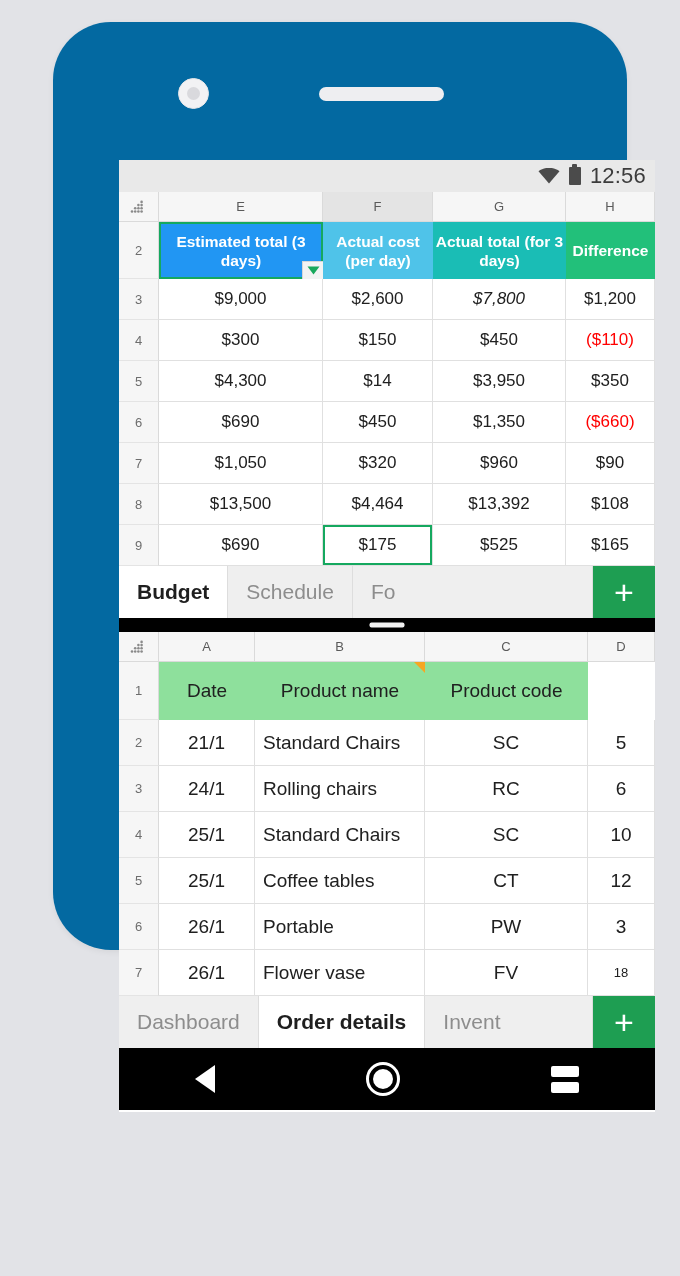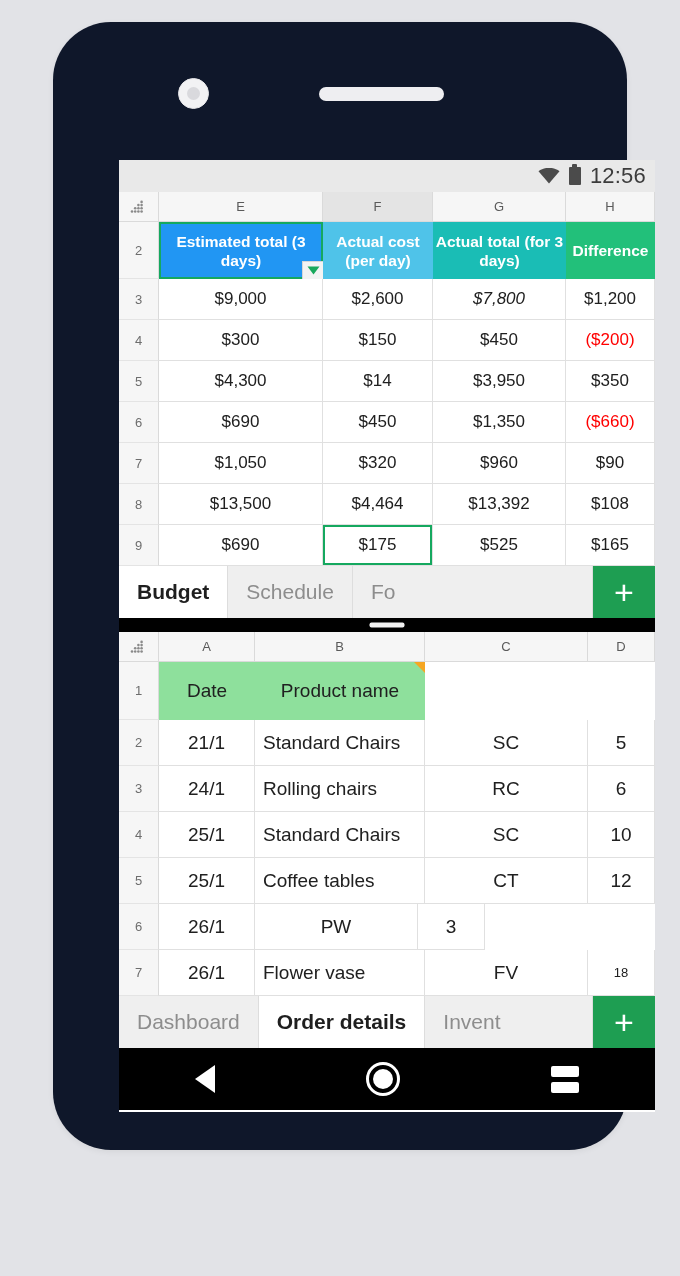--- a/index.html
+++ b/index.html
@@ -6,22 +6,22 @@
   body{
     width:680px;height:1276px;
     background:#e2e3e7;
     font-family:"Liberation Sans", sans-serif;
     overflow:hidden;
     position:relative;
   }
   
   .phone{
     position:absolute;left:53px;top:22px;
-    width:574px;height:1128px;
-    background:#0f172a;
+    width:574px;height:928px;
+    background:#0369a1;
     border-radius:58px;
     box-shadow:0 2px 6px rgba(0,0,0,.06);
   }
   .cam{
     position:absolute;left:125px;top:56px;width:31px;height:31px;
     border-radius:50%;background:#f2f2f4;border:1px solid #e6e6e9;
     box-sizing:border-box;
   }
   .cam::after{
     content:"";position:absolute;left:8px;top:8px;width:13px;height:13px;
@@ -203,21 +203,21 @@
             <div class="cell" style="width: 164px; flex: 0 0 164px;">$9,000</div>
             <div class="cell" style="width: 110px; flex: 0 0 110px;">$2,600</div>
             <div class="cell" style="width: 133px; flex: 0 0 133px; font-style: italic;">$7,800</div>
             <div class="cell" style="width: 89px; flex: 0 0 89px;">$1,200</div>
           </div>
           <div class="row" style="height: 41px;">
             <div class="rowhead">4</div>
             <div class="cell" style="width: 164px; flex: 0 0 164px;">$300</div>
             <div class="cell" style="width: 110px; flex: 0 0 110px;">$150</div>
             <div class="cell" style="width: 133px; flex: 0 0 133px;">$450</div>
-            <div class="cell neg" style="width: 89px; flex: 0 0 89px;">($200)</div>
+            <div class="cell neg" style="width: 89px; flex: 0 0 89px;">($110)</div>
           </div>
           <div class="row" style="height: 41px;">
             <div class="rowhead">5</div>
             <div class="cell" style="width: 164px; flex: 0 0 164px;">$4,300</div>
             <div class="cell" style="width: 110px; flex: 0 0 110px;">$14</div>
             <div class="cell" style="width: 133px; flex: 0 0 133px;">$3,950</div>
             <div class="cell" style="width: 89px; flex: 0 0 89px;">$350</div>
           </div>
           <div class="row" style="height: 41px;">
             <div class="rowhead">6</div>
@@ -282,20 +282,21 @@
       <div class="colhead" style="width: 96px; flex: 0 0 96px;">A</div>
           <div class="colhead" style="width: 170px; flex: 0 0 170px;">B</div>
           <div class="colhead" style="width: 163px; flex: 0 0 163px;">C</div>
           <div class="colhead" style="width: 67px; flex: 0 0 67px;">D</div>
         </div>
       <div id="botBody">
           <div class="row" style="height: 58px;">
             <div class="rowhead">1</div>
             <div class="cell" style="width: 96px; flex: 0 0 96px; background: rgb(142, 224, 156); border-right: none; border-bottom: none; font-size: 19px;">Date</div>
             <div class="cell" style="width: 170px; flex: 0 0 170px; background: rgb(142, 224, 156); border-right: none; border-bottom: none; font-size: 19px;">Product name<span class="note-flag"></span></div>
+            <div class="cell" style="width: 163px; flex: 0 0 163px; background: rgb(142, 224, 156); border-right: none; border-bottom: none; font-size: 19px;">Product code</div>
           </div>
           <div class="row" style="height: 46px;">
             <div class="rowhead">2</div>
             <div class="cell" style="width: 96px; flex: 0 0 96px; font-size: 19px;">21/1</div>
             <div class="cell" style="width: 170px; flex: 0 0 170px; font-size: 19px; justify-content: flex-start; padding-left: 8px;">Standard Chairs</div>
             <div class="cell" style="width: 163px; flex: 0 0 163px; font-size: 19px;">SC</div>
             <div class="cell" style="width: 67px; flex: 0 0 67px; font-size: 19px;">5</div>
           </div>
           <div class="row" style="height: 46px;">
             <div class="rowhead">3</div>
@@ -314,20 +315,21 @@
           <div class="row" style="height: 46px;">
             <div class="rowhead">5</div>
             <div class="cell" style="width: 96px; flex: 0 0 96px; font-size: 19px;">25/1</div>
             <div class="cell" style="width: 170px; flex: 0 0 170px; font-size: 19px; justify-content: flex-start; padding-left: 8px;">Coffee tables</div>
             <div class="cell" style="width: 163px; flex: 0 0 163px; font-size: 19px;">CT</div>
             <div class="cell" style="width: 67px; flex: 0 0 67px; font-size: 19px;">12</div>
           </div>
           <div class="row" style="height: 46px;">
             <div class="rowhead">6</div>
             <div class="cell" style="width: 96px; flex: 0 0 96px; font-size: 19px;">26/1</div>
+            <div class="cell" style="width: 170px; flex: 0 0 170px; font-size: 19px; justify-content: flex-start; padding-left: 8px;">Portable</div>
             <div class="cell" style="width: 163px; flex: 0 0 163px; font-size: 19px;">PW</div>
             <div class="cell" style="width: 67px; flex: 0 0 67px; font-size: 19px;">3</div>
           </div>
           <div class="row" style="height: 46px;">
             <div class="rowhead">7</div>
             <div class="cell" style="width: 96px; flex: 0 0 96px; font-size: 19px;">26/1</div>
             <div class="cell" style="width: 170px; flex: 0 0 170px; font-size: 19px; justify-content: flex-start; padding-left: 8px;">Flower vase</div>
             <div class="cell" style="width: 163px; flex: 0 0 163px; font-size: 19px;">FV</div>
             <div class="cell" style="width: 67px; flex: 0 0 67px; font-size: 13px;">18</div>
           </div>

